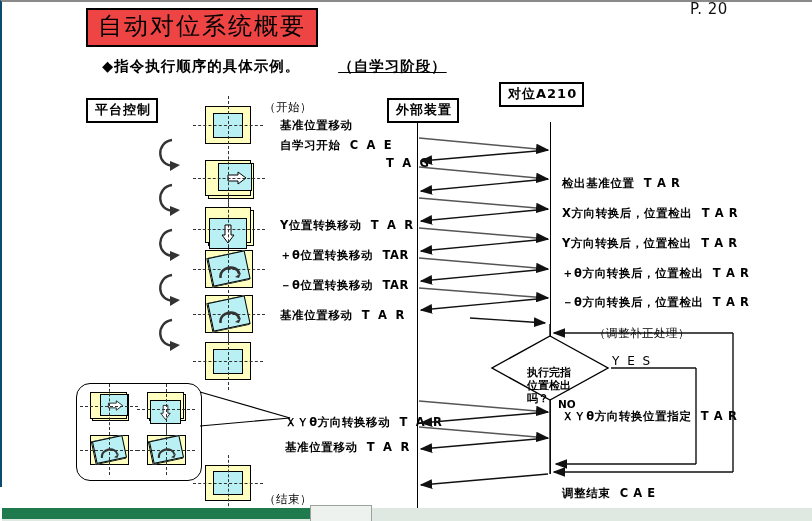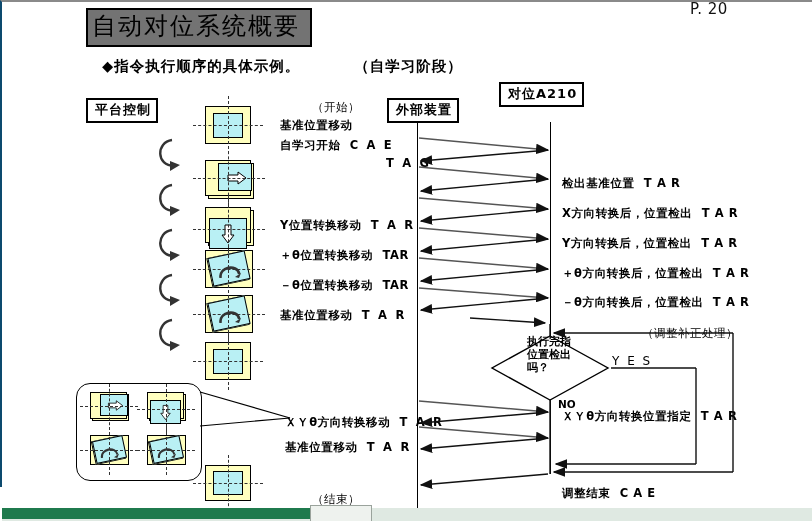--- a/index.html
+++ b/index.html
@@ -6,42 +6,42 @@
   body{width:812px;height:521px;overflow:hidden;font-family:"DejaVu Sans","Liberation Sans",sans-serif;}
   .page{position:relative;width:812px;height:487px;background:#fff;box-sizing:border-box;
         border-top:2px solid #8a8a8a;border-left:2px solid #0c4a6e;}
   .abs{position:absolute;}
 
   
   .pageno{top:-2px;left:688px;font-size:15px;color:#111;letter-spacing:.5px;
           font-family:"DejaVu Sans","Liberation Sans",sans-serif;}
 
   
-  .title-box{top:6px;left:84px;border:2px solid #000;padding:2px 10px 4px 4px;background:#737373;}
+  .title-box{top:6px;left:84px;border:2px solid #000;padding:2px 10px 4px 10px;background:#ef4444;}
   .title-box .t{font-size:24px;font-weight:400;letter-spacing:2px;color:#000;line-height:1.2;}
 
   .bullet-line{top:55px;left:100px;font-size:14.5px;font-weight:bold;color:#000;letter-spacing:1px;}
-  .bullet-line .paren{margin-left:54px;font-weight:bold;}
+  .bullet-line .paren{margin-left:38px;font-weight:bold;text-decoration:underline;}
 
   
   .hbox{border:2px solid #000;background:#fff;font-size:13px;font-weight:bold;
         padding:3px 5px 4px 7px;letter-spacing:1px;color:#000;line-height:1.1;}
   .hb-platform{top:96px;left:84px;}
   .hb-ext{top:96px;left:385px;}
   .hb-a210{top:80px;left:497px;}
 
   
   .lifeline{width:0;border-left:1.6px solid #000;}
   .ll-ext{top:120px;left:415px;height:386px;}
   .ll-a210{top:120px;left:548px;height:352px;}
 
   
   .lbl{font-size:11.5px;font-weight:bold;color:#000;letter-spacing:.6px;white-space:nowrap;}
   .lbl .sp{letter-spacing:2.2px;font-weight:bold;}
-  .lbl-norm{font-size:11.5px;color:#000;letter-spacing:.5px;white-space:nowrap;margin-left:48px;}
+  .lbl-norm{font-size:11.5px;color:#000;letter-spacing:.5px;white-space:nowrap;}
 
   
   .rlbl{font-size:11.5px;font-weight:bold;color:#000;letter-spacing:.6px;white-space:nowrap;}
 
   
   .stage{width:46px;height:36px;background:#ffffbf;border:1.3px solid #000;box-sizing:border-box;}
   .stage-inner{position:absolute;background:#b9f0f4;border:1.3px solid #000;box-sizing:border-box;}
   .dash-h{position:absolute;border-top:1px dashed #333;height:0;}
   .dash-v{position:absolute;border-left:1px dashed #333;width:0;}
 
@@ -263,21 +263,21 @@
   </div>
   <div class="abs rlbl" style="top:293px;left:560px;">
     <span>－θ方向转换后，位置检出</span>&nbsp;&nbsp;<span class="sp">T A R</span>
   </div>
 
   <div class="abs lbl-norm" style="top:324px;left:592px;">（调整补正处理）</div>
 
   <svg class="abs" style="left:487px;top:332px;" width="122" height="68">
     <polygon points="61,2 119,34 61,66 3,34" fill="#fff" stroke="#000" stroke-width="1.4"></polygon>
   </svg>
-  <div class="abs" style="top:333px;left:525px;font-size:11px;font-weight:bold;line-height:13px;color:#000;">
+  <div class="abs" style="top:364px;left:525px;font-size:11px;font-weight:bold;line-height:13px;color:#000;">
     <div>执行完指</div>
     <div>位置检出</div>
     <div>吗？</div>
   </div>
 
   <div class="abs" style="top:352px;left:610px;font-size:12px;letter-spacing:2px;color:#000;">Y E S</div>
   <div class="abs" style="top:396px;left:556px;font-size:10.5px;font-weight:bold;color:#000;">NO</div>
 
   <div class="abs rlbl" style="top:407px;left:560px;">
     <span>ＸＹθ方向转换位置指定</span>&nbsp;&nbsp;<span class="sp">T A R</span>

